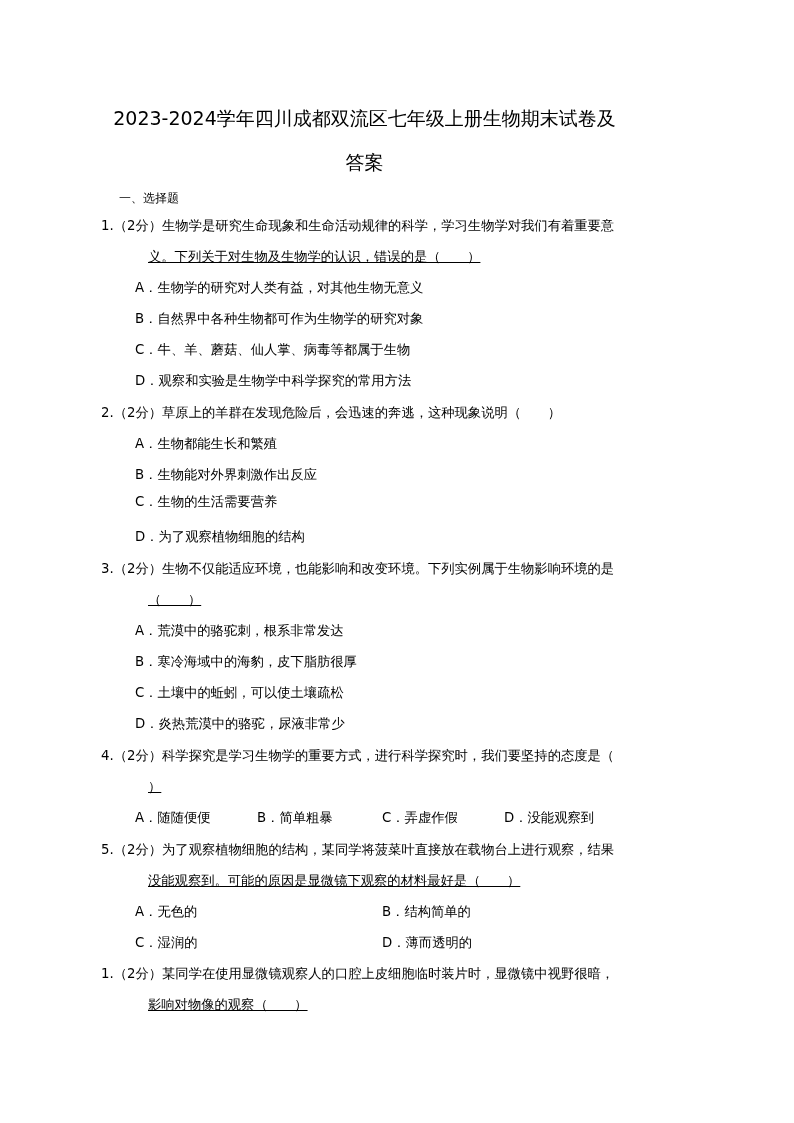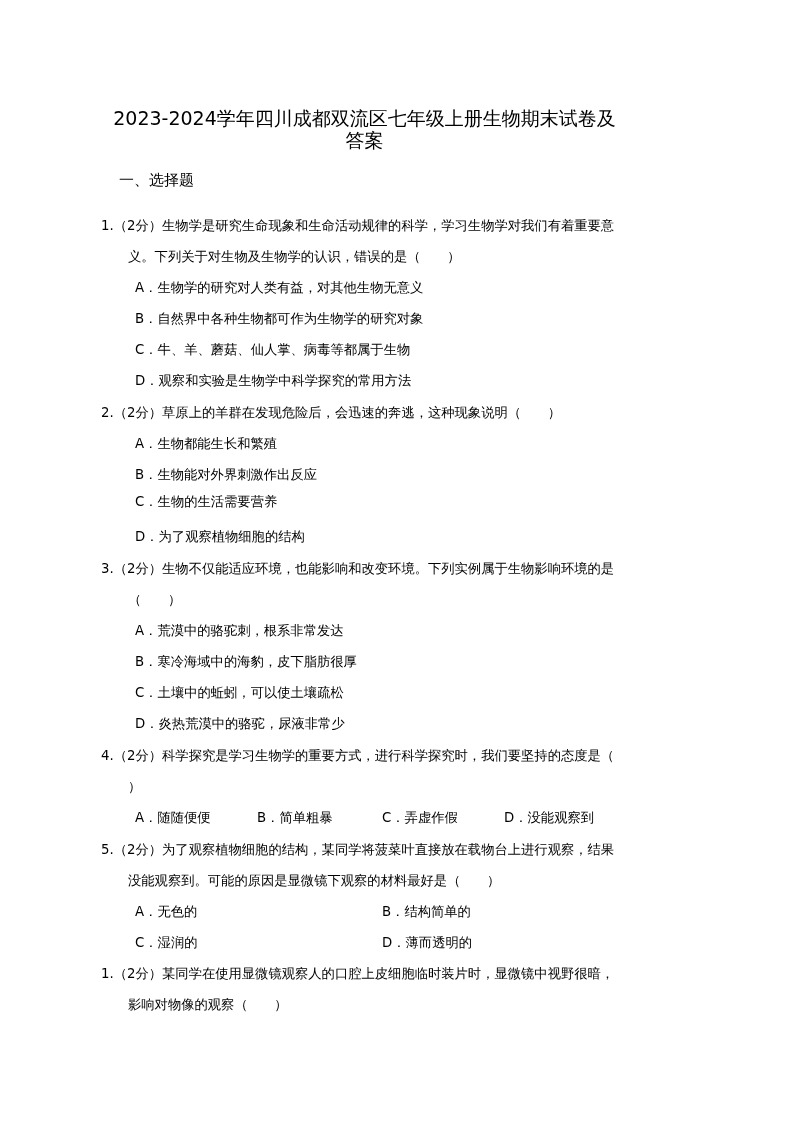--- a/index.html
+++ b/index.html
@@ -1,25 +1,25 @@
 <!DOCTYPE html>
 <html><head>
   <meta charset="utf-8">
   <style>
     html, body { margin: 0; padding: 0; background: #ffffff; }
     body { width: 794px; height: 1123px; position: relative; overflow: hidden;
            font-family: "DejaVu Sans", "Liberation Sans", sans-serif; color: #000; }
     .title { position: absolute; left: 0; width: 729px; text-align: center;
              font-size: 19px; line-height: 40px; }
     .t1 { top: 98px; }
-    .t2 { top: 122px; font-family: Liberation Mono, monospace; }
-    .section { position: absolute; left: 119px; top: 170px; font-size: 15px; line-height: 20px; }
+    .t2 { top: 142px; }
+    .section { position: absolute; left: 119px; top: 188px; font-size: 12px; line-height: 20px; }
     .line { position: absolute; font-size: 13.3px; line-height: 20px; white-space: nowrap; }
     .q { left: 101px; }
-    .qc { left: 128px; }
+    .qc { left: 148px; text-decoration: underline; }
     .opt { left: 135px; text-align: center; }
   </style>
 </head>
 <body>
 
 <div>
   <div class="title t1">2023-2024学年四川成都双流区七年级上册生物期末试卷及</div>
   <div class="title t2">答案</div>
 
   <div class="section">一、选择题</div>

